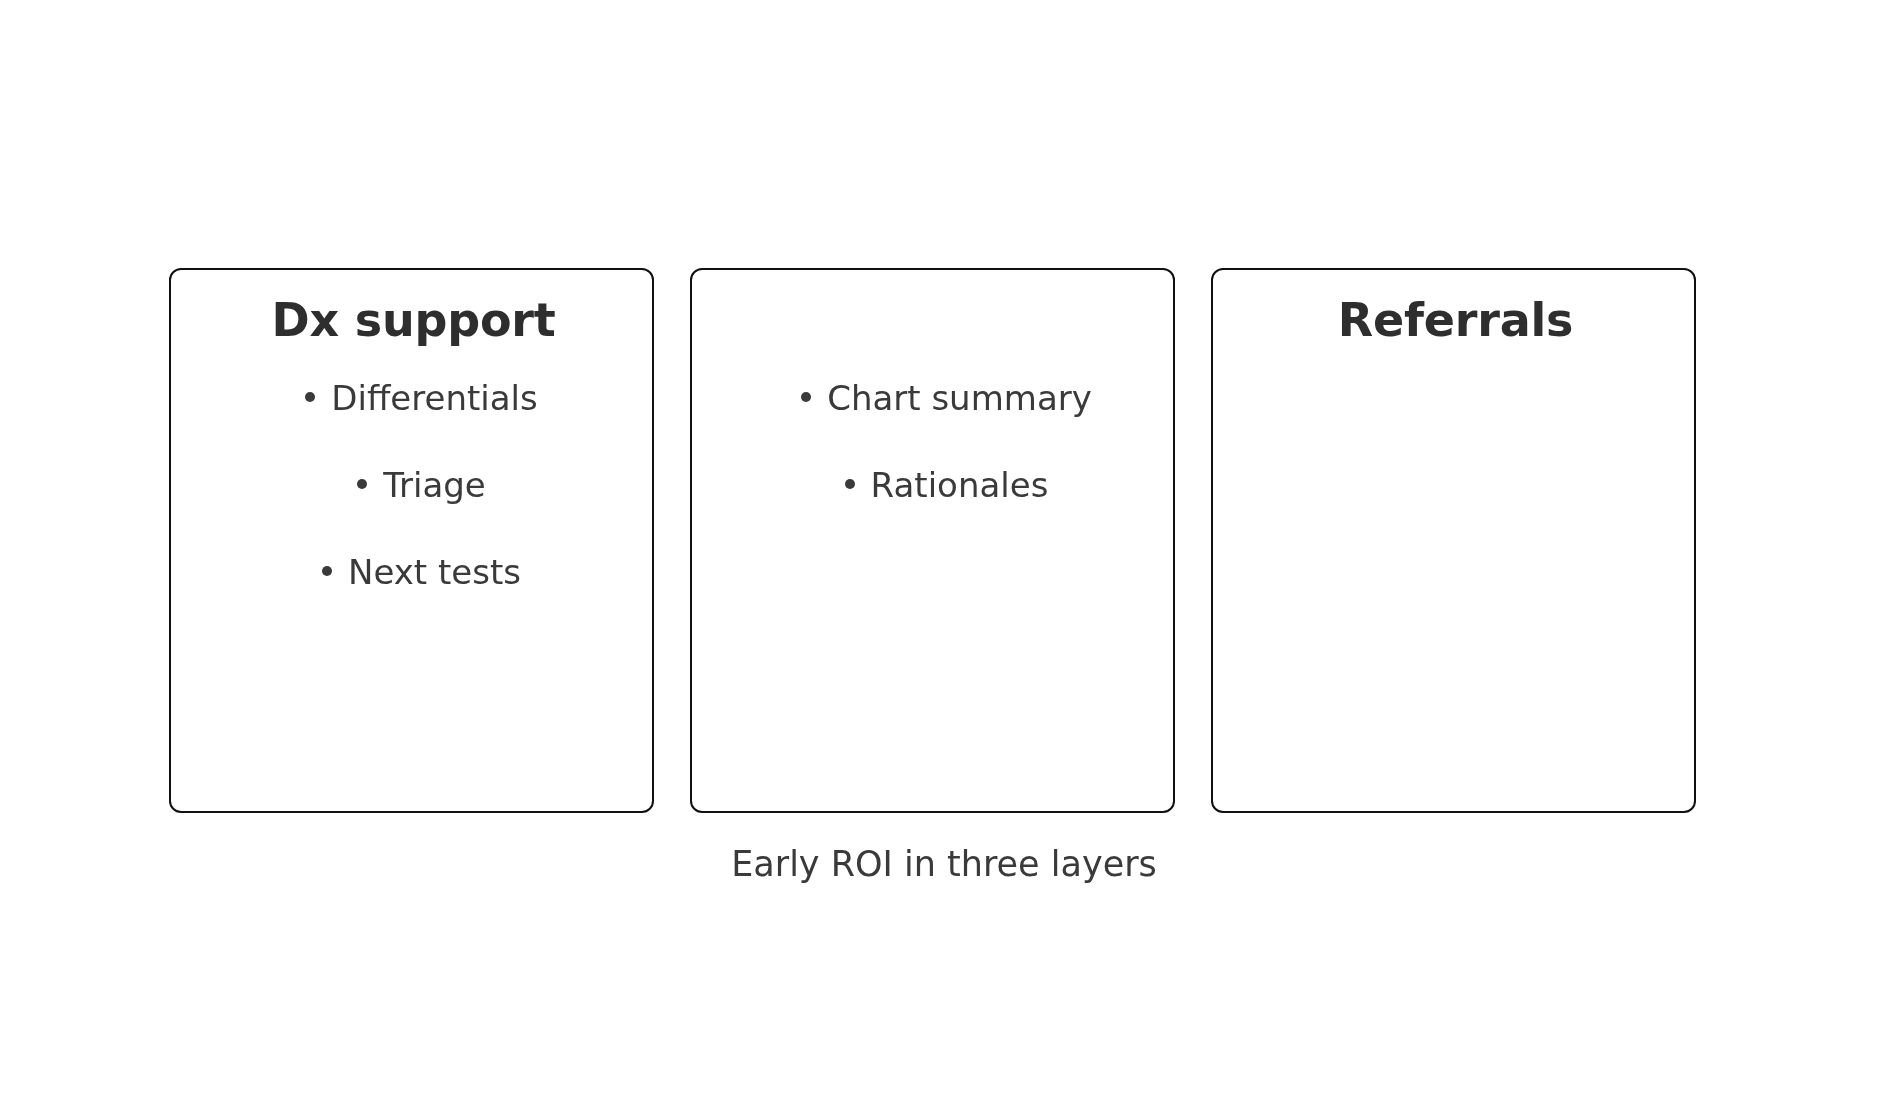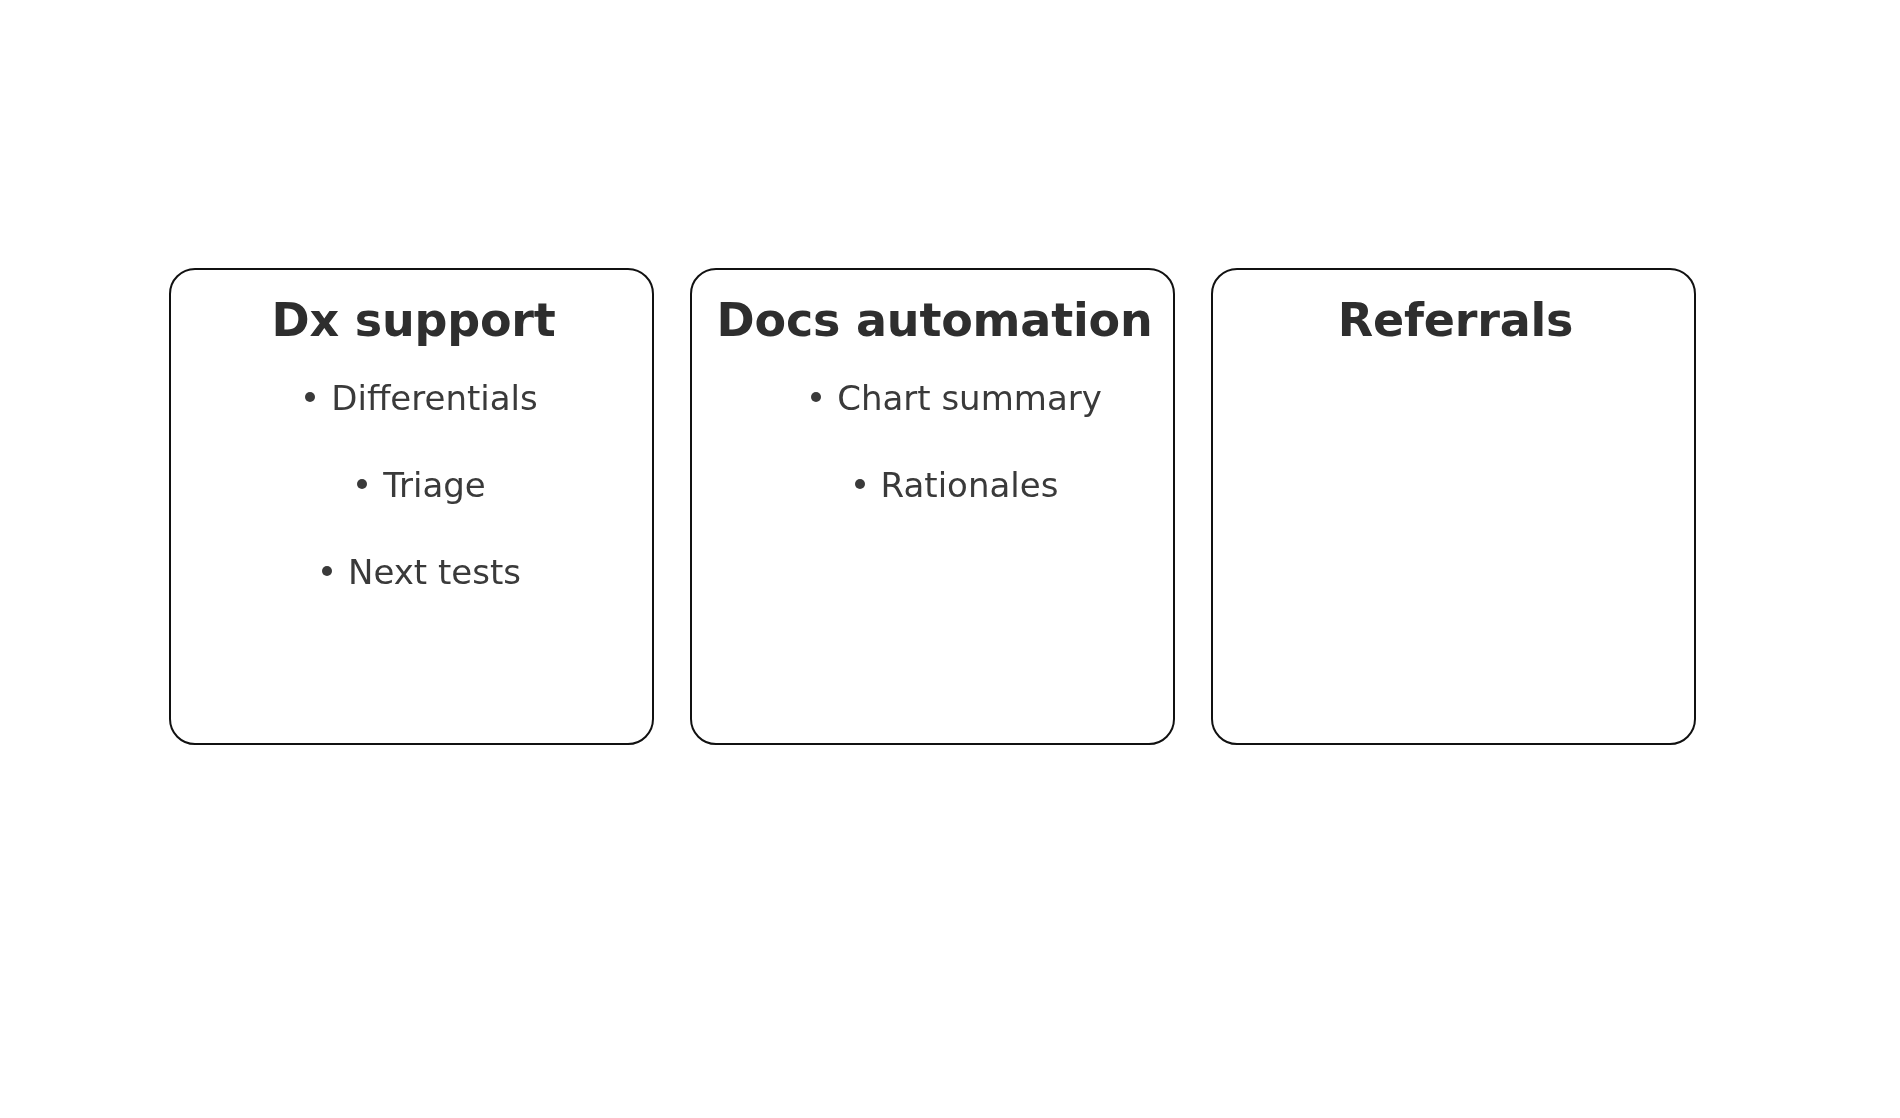--- a/index.html
+++ b/index.html
@@ -29,25 +29,25 @@
     left: 169px;
     top: 268px;
     width: 1527px;
     height: 477px;
   }
 
   .card {
     position: absolute;
     top: 0;
     width: 485px;
-    height: 477px;
+    height: 545px;
     box-sizing: border-box;
     background: #ffffff;
     border: 2px solid #111111;
-    border-radius: 26px;
+    border-radius: 12px;
   }
   .card-1 { left: 0px; }
   .card-2 { left: 521px; }
   .card-3 { left: 1042px; }
 
   
   .card-inner {
     position: absolute;
     left: 0;
     top: 0;
@@ -98,21 +98,21 @@
     width: 10px;
     height: 10px;
     margin-right: 16px;
     border-radius: 50%;
     background: #3a3a3a;
     transform: translateY(-8px);
   }
 
   
   .card-1 .bullet-list { padding-left: 8px; }
-  .card-2 .bullet-list { padding-left: 22px; }
+  .card-2 .bullet-list { padding-left: 12px; }
   .card-3 .bullet-list { padding-left: 92px; }
 
   
   .caption {
     position: absolute;
     left: 0;
     top: 843px;
     width: 1900px;
     text-align: center;
     font-size: 35px;
@@ -146,21 +146,20 @@
           <li class="bullet-item">
             <span class="bullet-dot"></span>
             <span>Next tests</span>
           </li>
         </ul>
       </div>
     </div>
 
     <div class="card card-2">
       <div class="card-inner">
-        <div class="card-title">Docs automation</div>
         <ul class="bullet-list">
           <li class="bullet-item">
             <span class="bullet-dot"></span>
             <span>Chart summary</span>
           </li>
           <li class="bullet-item">
             <span class="bullet-dot"></span>
             <span>Rationales</span>
           </li>
         </ul>
@@ -168,14 +167,17 @@
     </div>
 
     <div class="card card-3">
       <div class="card-inner">
         <div class="card-title">Referrals</div>
       </div>
     </div>
 
   </div>
 
+  <div class="caption">
+    <span class="caption-text">Early ROI in three layers</span>
+  </div>
 
 </div>
 
 </body></html>

